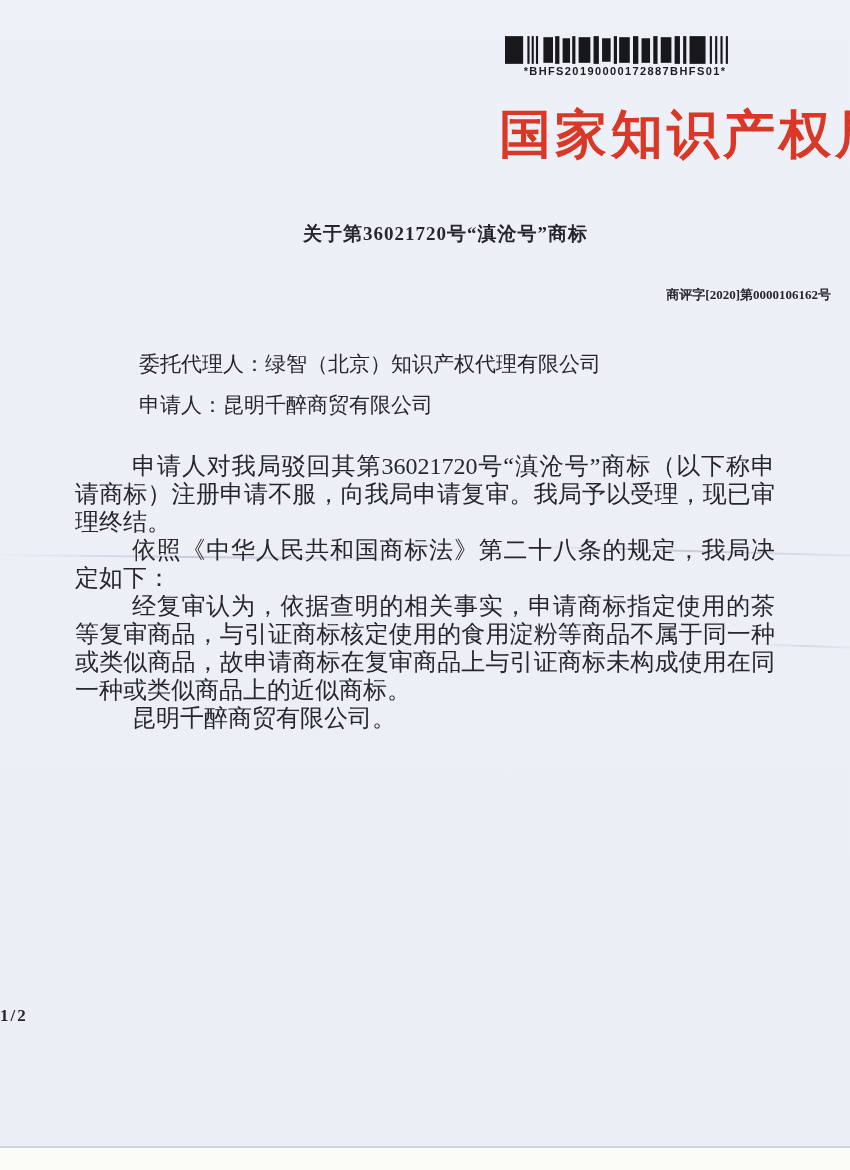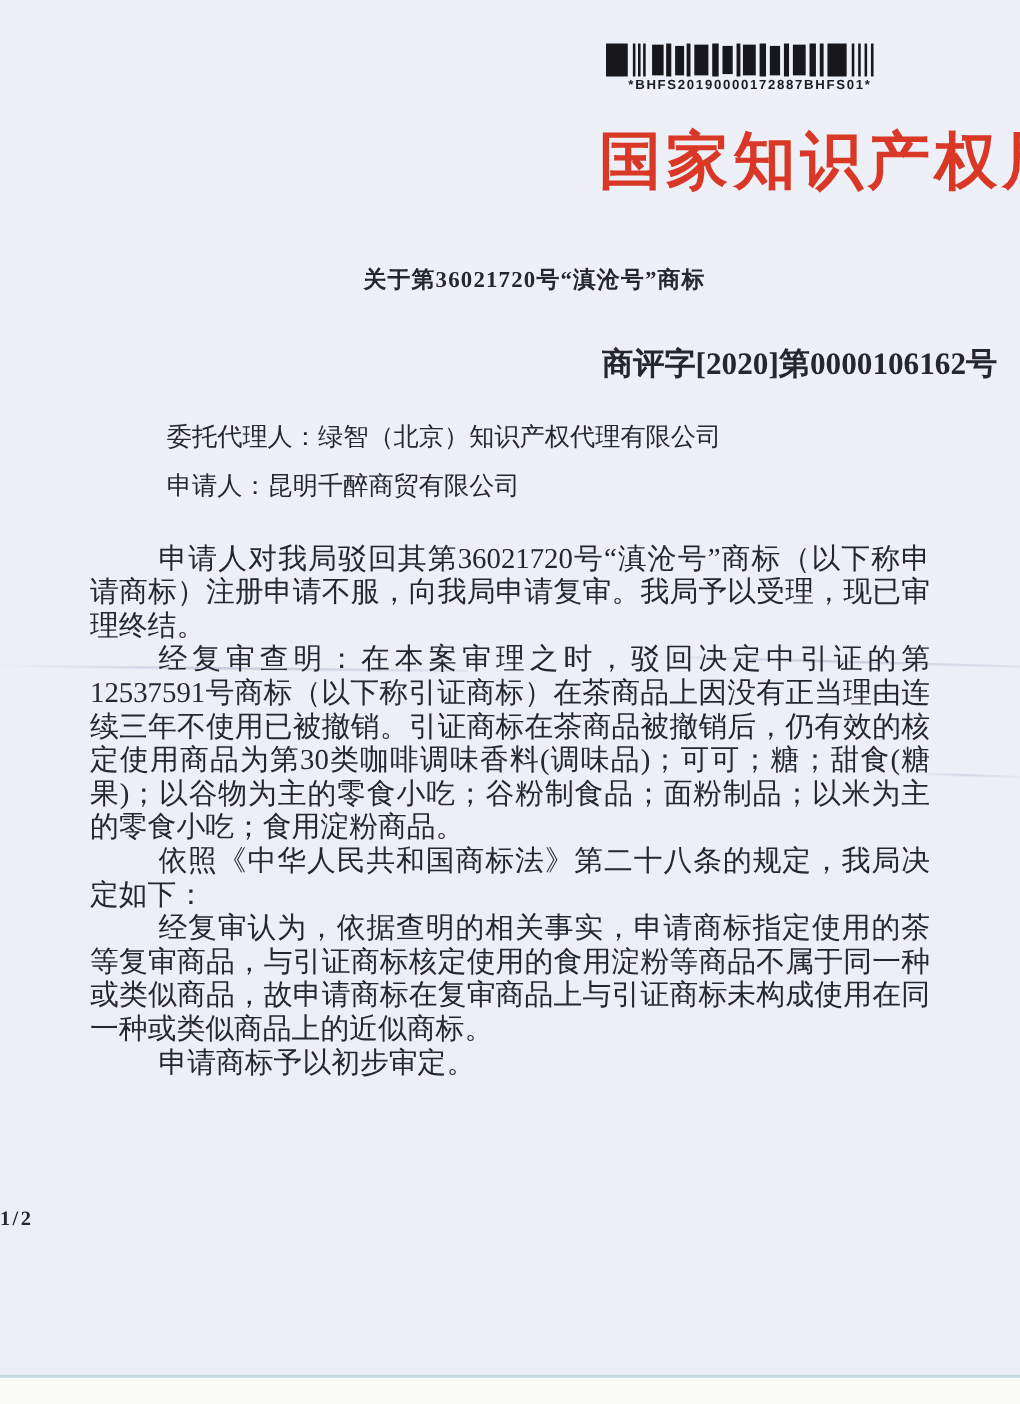--- a/index.html
+++ b/index.html
@@ -78,21 +78,21 @@
     font-size: 19px;
     font-weight: bold;
     line-height: 42px;
     letter-spacing: 1px;
     color: #26262e;
   }
   .doc-number {
     position: absolute;
     top: 286px;
     right: 60px;
-    font-size: 26px;
+    font-size: 13px;
     font-weight: bold;
     color: #26262e;
   }
   .parties {
     position: absolute;
     left: 139px; top: 344px;
     font-size: 21px;
     line-height: 41px;
     color: #26262e;
     white-space: nowrap;
@@ -171,20 +171,19 @@
 
   <div class="doc-number">商评字[2020]第0000106162号</div>
 
   <div class="parties">
     <div>委托代理人：绿智（北京）知识产权代理有限公司</div>
     <div>申请人：昆明千醉商贸有限公司</div>
   </div>
 
   <div class="body-text">
     <p>申请人对我局驳回其第36021720号“滇沧号”商标（以下称申请商标）注册申请不服，向我局申请复审。我局予以受理，现已审理终结。</p>
-    <p>经复审查明：在本案审理之时，驳回决定中引证的第12537591号商标（以下称引证商标）在茶商品上因没有正当理由连续三年不使用已被撤销。引证商标在茶商品被撤销后，仍有效的核定使用商品为第30类咖啡调味香料(调味品)；可可；糖；甜食(糖果)；以谷物为主的零食小吃；谷粉制食品；面粉制品；以米为主的零食小吃；食用淀粉商品。</p>
     <p>依照《中华人民共和国商标法》第二十八条的规定，我局决定如下：</p>
     <p>经复审认为，依据查明的相关事实，申请商标指定使用的茶等复审商品，与引证商标核定使用的食用淀粉等商品不属于同一种或类似商品，故申请商标在复审商品上与引证商标未构成使用在同一种或类似商品上的近似商标。</p>
-    <p>申请商标予以初步审定。</p>
+    <p>昆明千醉商贸有限公司。</p>
   </div>
 
   <div class="page-num">1/2</div>
 </div>
 
 </body></html>

